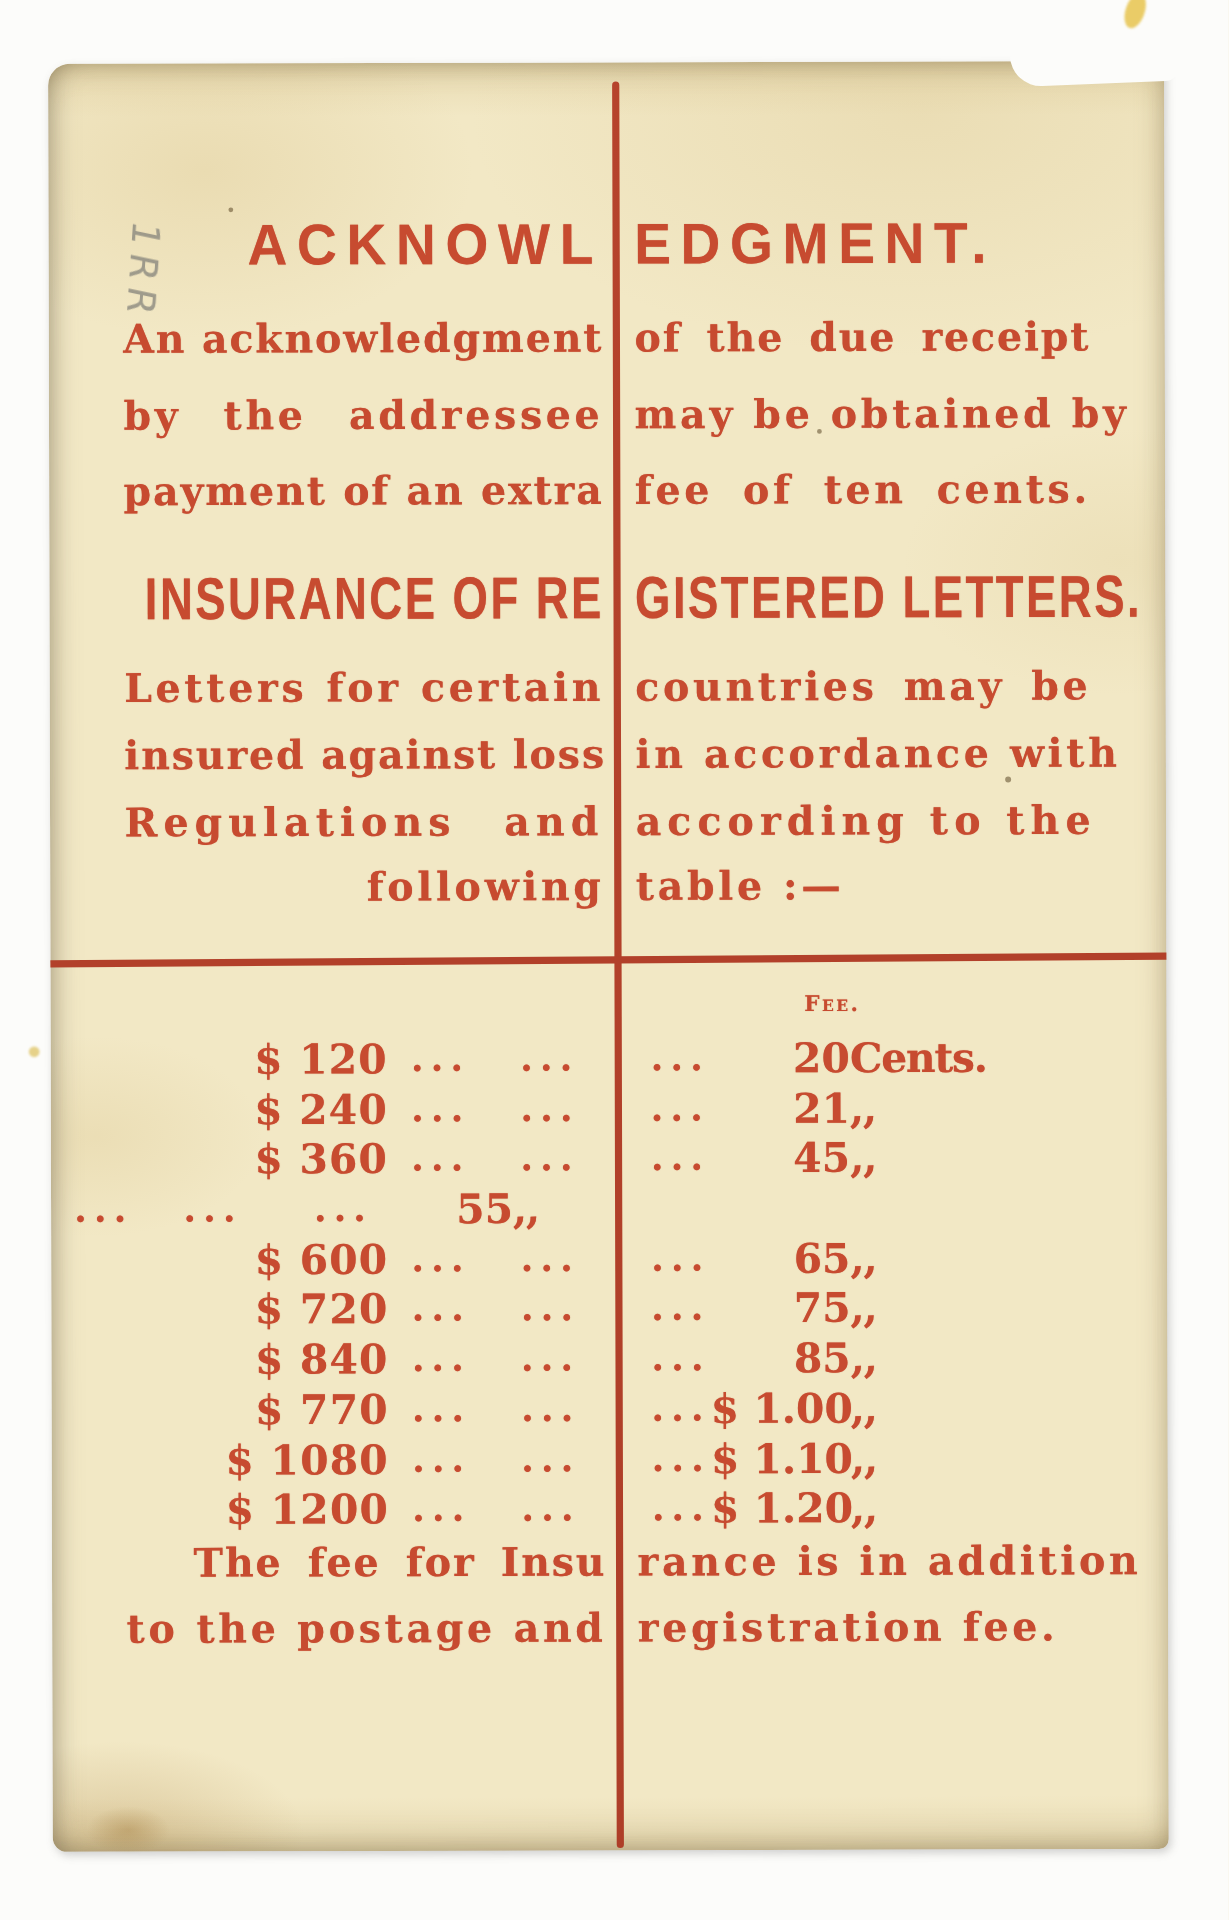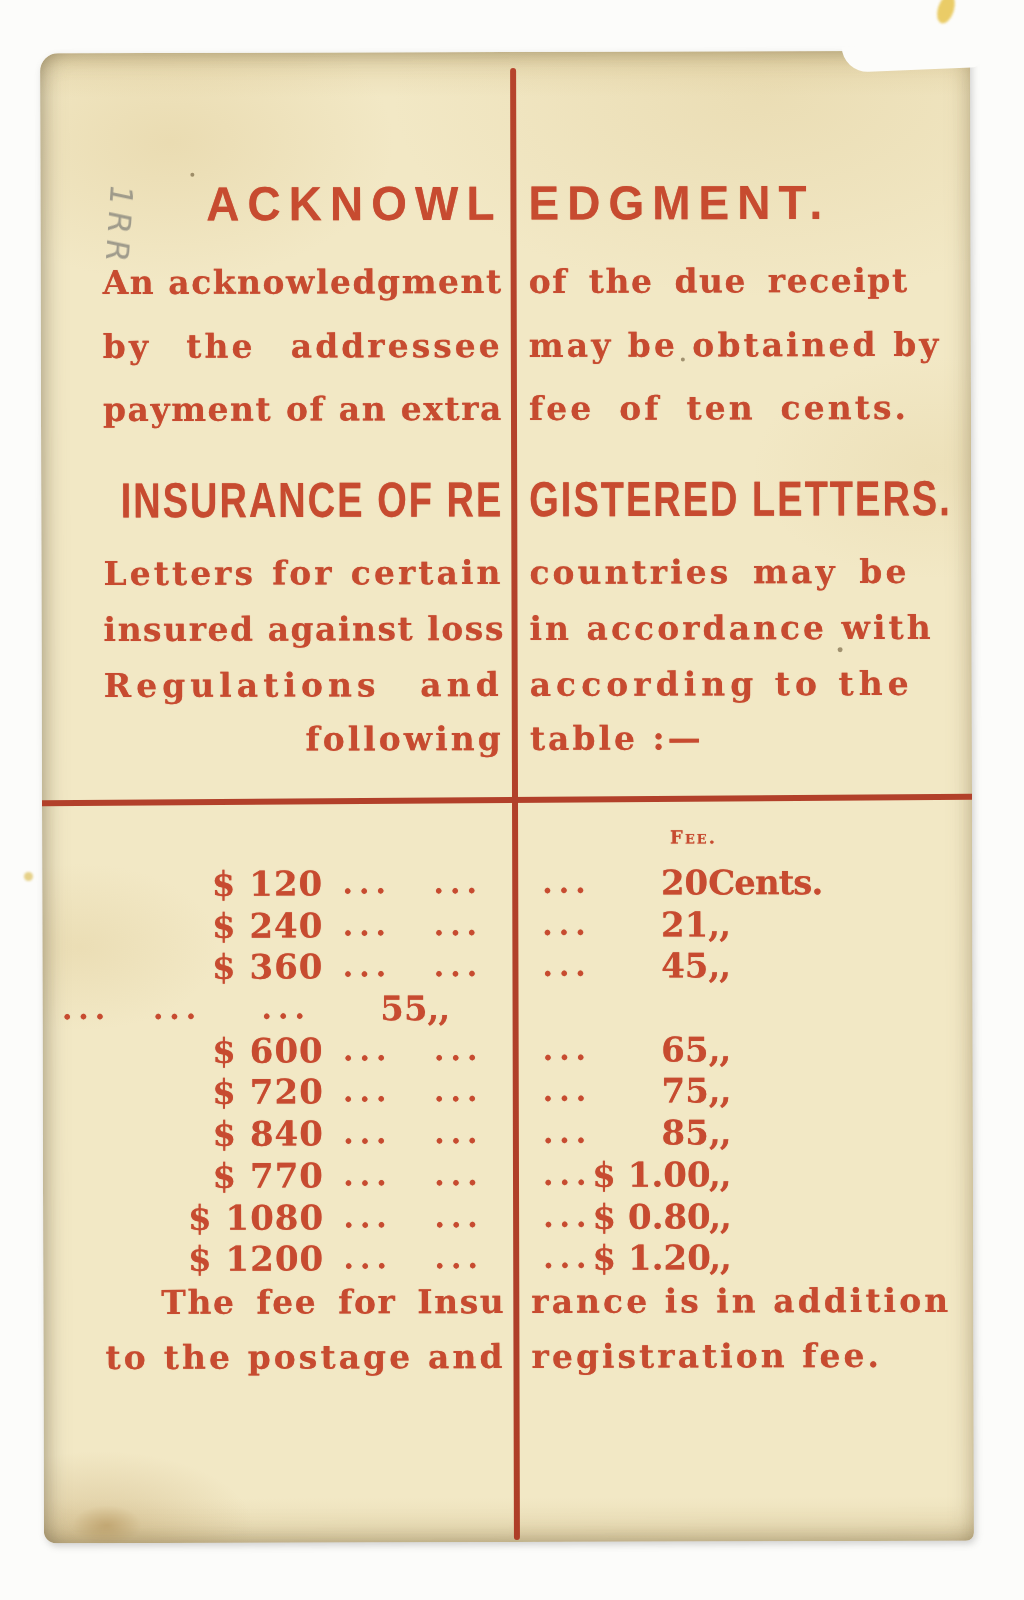--- a/index.html
+++ b/index.html
@@ -244,21 +244,21 @@
       </div>
     <div class="unit">,,</div>
   </div>
   <div class="trow ink" style="top:1145px;">
     <div class="amt">$ 1080</div>
     <div class="dcell1 dots">...</div>
     <div class="dcell2 dots">...</div>
     <div class="lgap"></div>
     <div class="feecell">
         <span class="dots">...</span>
-        <span>$ 0.80</span>
+        <span>$ 1.10</span>
       </div>
     <div class="unit">,,</div>
   </div>
   <div class="trow ink" style="top:1186px;">
     <div class="amt">$ 1200</div>
     <div class="dcell1 dots">...</div>
     <div class="dcell2 dots">...</div>
     <div class="lgap"></div>
     <div class="feecell">
         <span class="dots">...</span>

